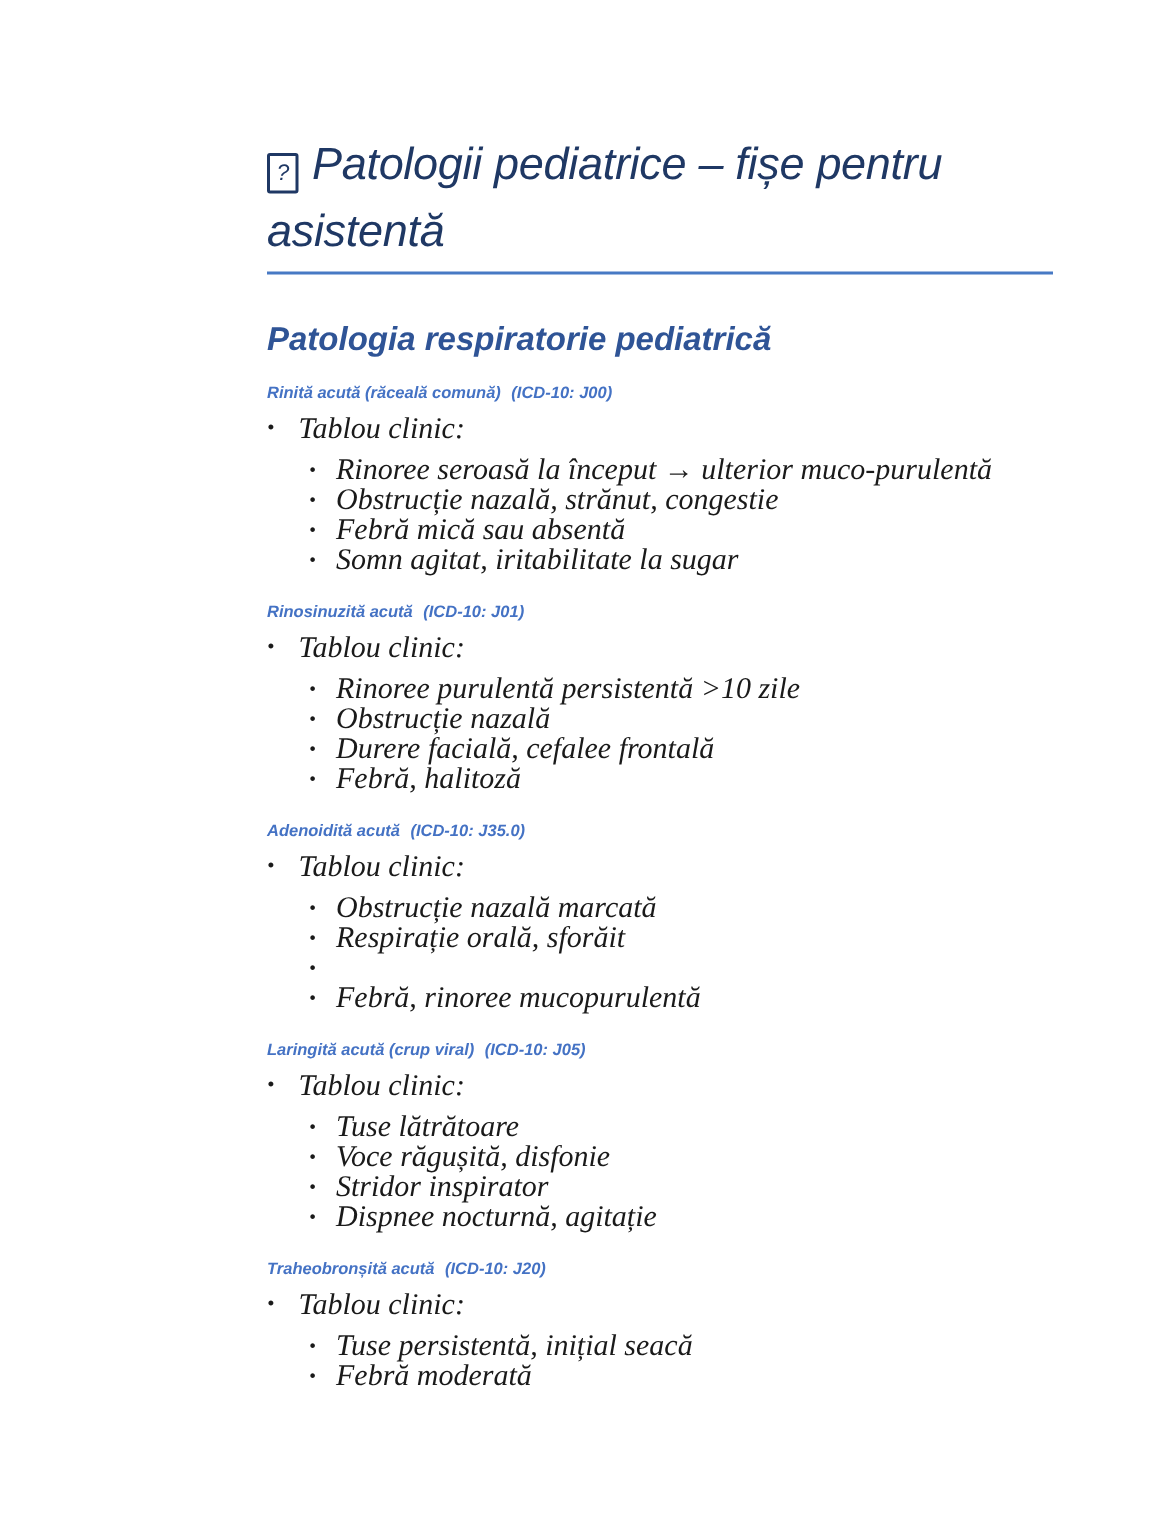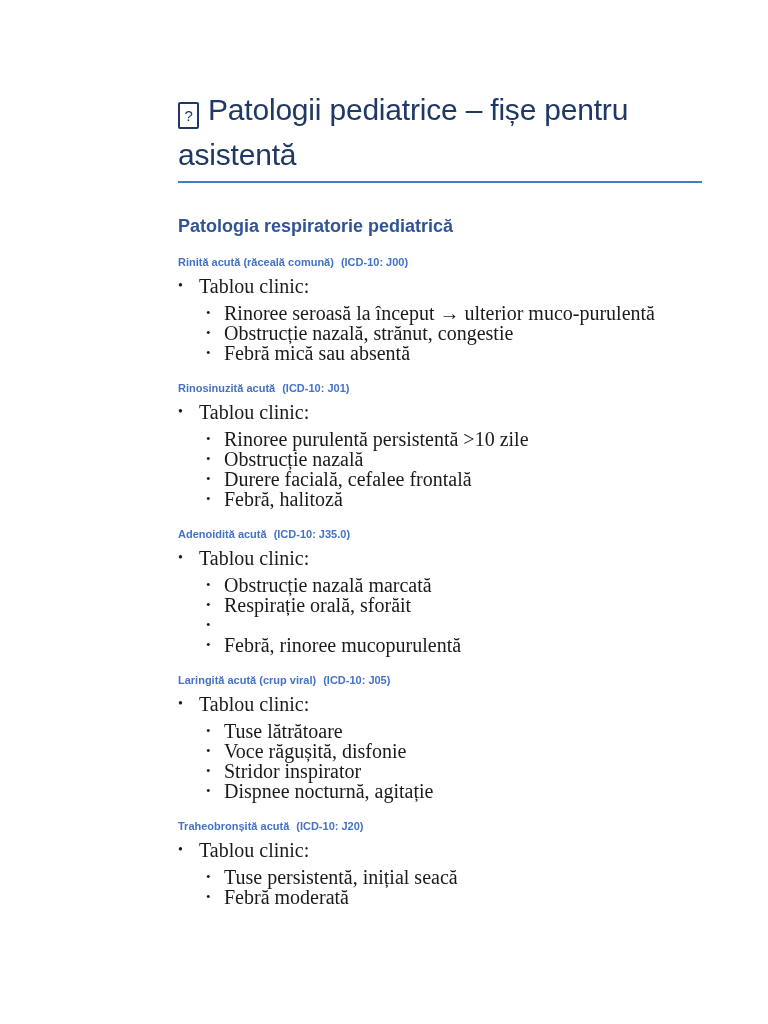--- a/index.html
+++ b/index.html
@@ -12,20 +12,21 @@
   }
   * { margin: 0; padding: 0; box-sizing: border-box; }
   html, body { background: #ffffff; }
   .page {
     position: relative;
     width: 636px;
     height: 1024px;
     background: var(--page_bg);
     overflow: hidden;
     margin: 0 auto;
+    font-style: italic;
   }
   .content {
     position: absolute;
     left: 112px;
     top: 0;
     width: 543px;
   }
   
   .doc-title {
     margin-top: 87px;
@@ -56,21 +57,21 @@
     font-family: "Liberation Sans", sans-serif;
     font-size: 15px;
     line-height: 1;
     color: var(--title_text);
   }
   
   .h2 {
     margin-top: 32px;
     font-family: "Liberation Sans", sans-serif;
     font-weight: 700;
-    font-size: 18px;
+    font-size: 22px;
     line-height: 22px;
     color: var(--heading_primary);
   }
   
   .h3 {
     margin: 15px 0 4px 0;
     font-family: "Liberation Sans", sans-serif;
     font-weight: 700;
     font-size: 11px;
     line-height: 20px;
@@ -117,20 +118,24 @@
             <span>Rinoree seroasă la început → ulterior muco-purulentă</span>
           </div>
         <div class="row l2">
             <span class="b"></span>
             <span>Obstrucție nazală, strănut, congestie</span>
           </div>
         <div class="row l2">
             <span class="b"></span>
             <span>Febră mică sau absentă</span>
           </div>
+        <div class="row l2">
+            <span class="b"></span>
+            <span>Somn agitat, iritabilitate la sugar</span>
+          </div>
       </div>
     </section>
 
     <section>
       <h3 class="h3"><span>Rinosinuzită acută</span><span class="code">(ICD-10: J01)</span></h3>
       <div class="row l1">
           <span class="b"></span>
           <span>Tablou clinic:</span>
         </div>
       <div class="sublist">

